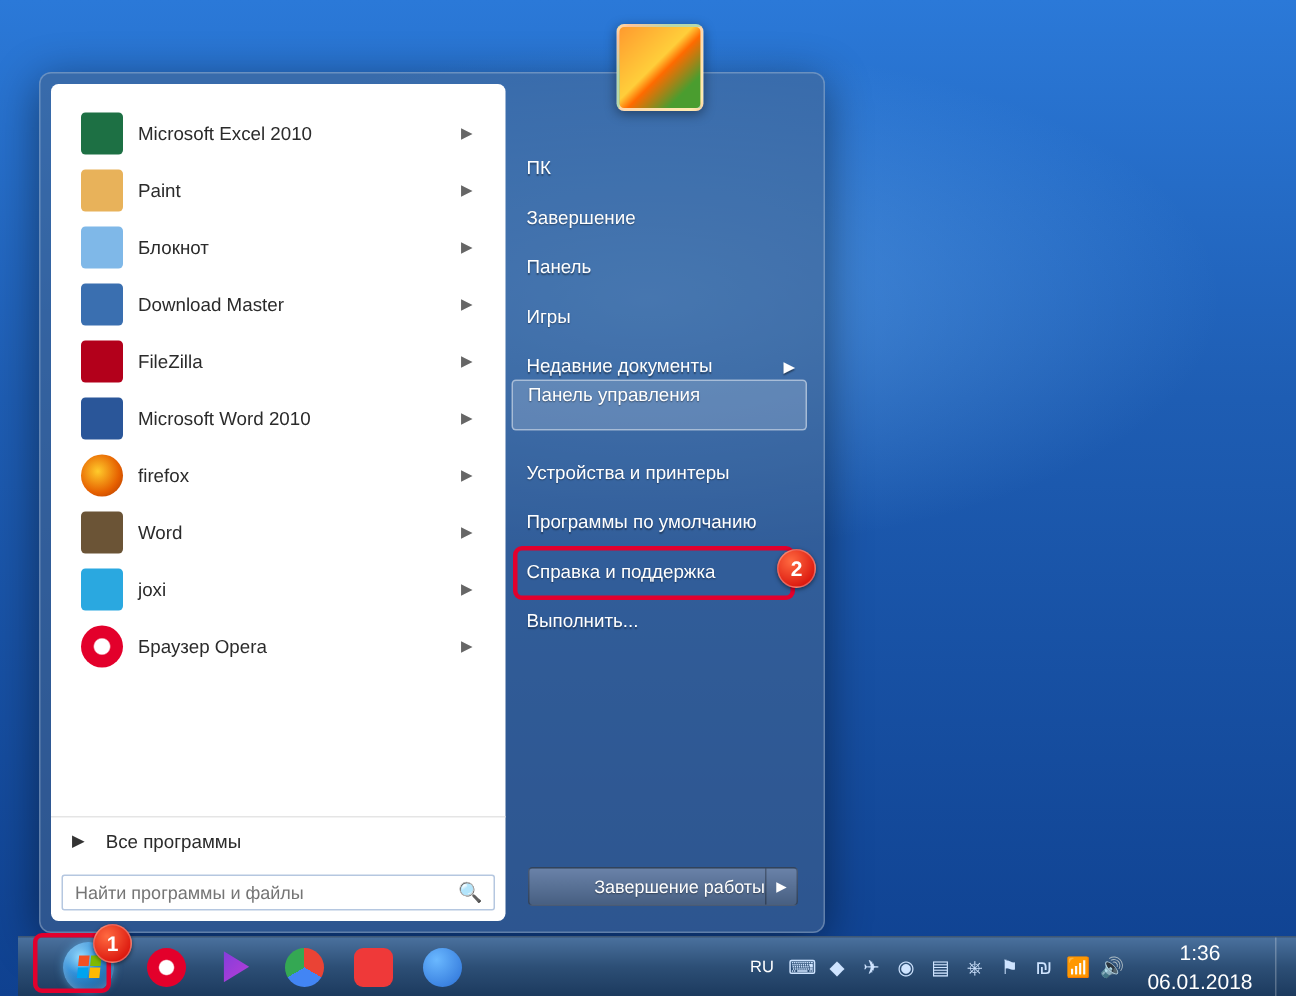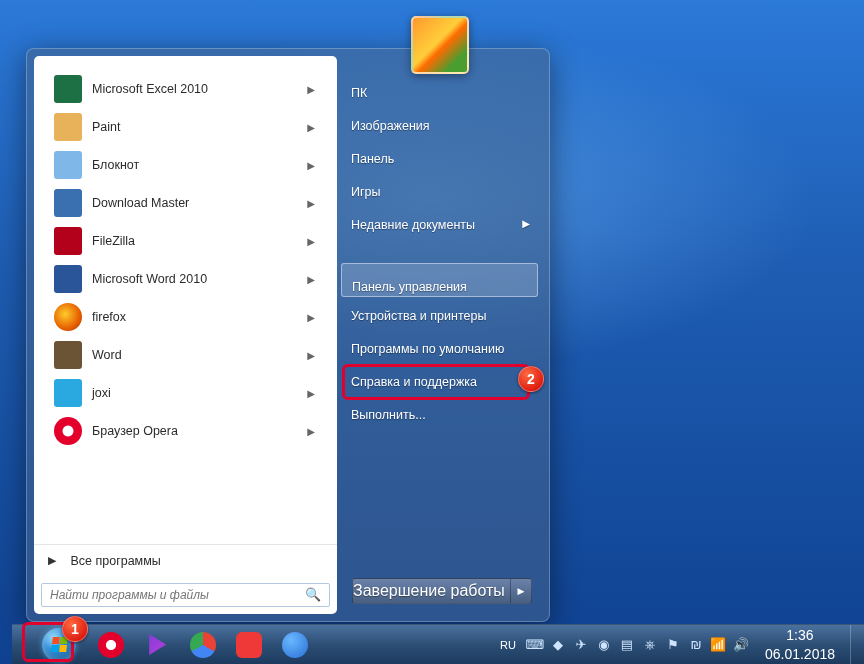--- a/index.html
+++ b/index.html
@@ -9,30 +9,30 @@
 .left-pane{width:303px;background:#fff;border-radius:5px;display:flex;flex-direction:column;position:relative}
 .program-list{flex:1;padding:14px;overflow:hidden}
 .program-item{height:38px;display:flex;align-items:center;padding:0 6px;cursor:pointer;position:relative}
 .program-item .icon{width:28px;height:28px;margin-right:10px;flex-shrink:0;display:flex;align-items:center;justify-content:center;border-radius:3px}
 .program-item .label{font-size:12.5px;color:#2b2b2b}
 .program-item .arrow{position:absolute;right:8px;color:#666;font-size:10px}
 .all-programs{height:32px;border-top:1px solid #e5e5e5;display:flex;align-items:center;padding-left:14px;cursor:pointer}
 .all-programs .tri{color:#333;margin-right:14px;font-size:11px}
 .all-programs .label{font-size:12.5px;color:#2b2b2b}
 .search-wrap{padding:7px}
-.search-input{width:100%;height:24px;border:1px solid #b5c7e0;border-radius:2px;padding:0 26px 0 8px;font-size:12px;font-style:italic;color:#888;background:#fff}
+.search-input{width:100%;height:24px;border:1px solid #b5c7e0;border-radius:2px;padding:0 26px 0 8px;font-size:12px;color:#888;background:#fff}
 .search-icon{position:absolute;right:15px;bottom:12px;color:#5b7fb5;font-size:13px}
 .right-pane{flex:1;padding:8px 0 44px;display:flex;flex-direction:column;position:relative}
 .user-pic{position:absolute;top:-40px;left:50%;transform:translateX(-50%);width:58px;height:58px;border:2px solid rgba(255,255,255,.6);border-radius:5px;background:linear-gradient(135deg,#ff9a2e 0%,#ffce3a 45%,#ff6a00 55%,#4a9d2f 80%);box-shadow:0 2px 8px rgba(0,0,0,.4)}
 .right-list{margin-top:22px;flex:1}
-.right-item{height:33px;display:flex;align-items:flex-start;padding:0 14px;color:#fff;font-size:12.5px;cursor:pointer;position:relative;text-shadow:0 1px 1px rgba(0,0,0,.4)}
+.right-item{height:33px;display:flex;align-items:flex-end;padding:0 14px;color:#fff;font-size:12.5px;cursor:pointer;position:relative;text-shadow:0 1px 1px rgba(0,0,0,.4)}
 .right-item .arrow{position:absolute;right:12px;font-size:10px;color:#fff}
-.right-item.highlighted{background:rgba(255,255,255,.18);border:1px solid rgba(255,255,255,.45);border-radius:3px;margin:12px 4px;padding:16px 10px;height:33px}
+.right-item.highlighted{background:rgba(255,255,255,.18);border:1px solid rgba(255,255,255,.45);border-radius:3px;margin:2px 4px;padding:16px 10px;height:33px}
 .shutdown{position:absolute;right:10px;bottom:10px;width:180px;height:26px;display:flex}
-.shutdown-btn{flex:1;background:linear-gradient(#6a82a8,#475f82);border:1px solid rgba(0,0,0,.3);border-right:none;border-radius:3px 0 0 3px;color:#fff;font-size:16px;display:flex;align-items:center;justify-content:flex-start;cursor:pointer;text-shadow:0 1px 1px rgba(0,0,0,.4)}
+.shutdown-btn{flex:1;background:linear-gradient(#6a82a8,#475f82);border:1px solid rgba(0,0,0,.3);border-right:none;border-radius:3px 0 0 3px;color:#fff;font-size:12px;display:flex;align-items:center;justify-content:flex-end;cursor:pointer;text-shadow:0 1px 1px rgba(0,0,0,.4)}
 .shutdown-arrow{width:22px;background:linear-gradient(#6a82a8,#475f82);border:1px solid rgba(0,0,0,.3);border-radius:0 3px 3px 0;color:#fff;display:flex;align-items:center;justify-content:center;font-size:9px;cursor:pointer}
 .taskbar{position:absolute;left:12px;right:0;bottom:0;height:40px;background:linear-gradient(#4a719e,#2d4f76 50%,#1c3a5e);display:flex;align-items:center;border-top:1px solid rgba(255,255,255,.15)}
 .start-orb{width:42px;height:34px;margin-left:26px;display:flex;align-items:center;justify-content:center;cursor:pointer}
 .orb-circle{width:34px;height:34px;border-radius:50%;background:radial-gradient(circle at 35% 30%,#9adfff 0%,#2f8fd9 35%,#0a3e72 100%);box-shadow:0 0 6px rgba(100,200,255,.5),inset 0 0 8px rgba(255,255,255,.4);display:flex;align-items:center;justify-content:center}
 .win-flag{display:grid;grid-template-columns:7px 7px;grid-template-rows:7px 7px;gap:1px;transform:skewX(-6deg)}
 .win-flag span:nth-child(1){background:#f25022}
 .win-flag span:nth-child(2){background:#7fba00}
 .win-flag span:nth-child(3){background:#00a4ef}
 .win-flag span:nth-child(4){background:#ffb900}
 .tb-icons{display:flex;align-items:center;margin-left:10px;gap:4px}
@@ -119,21 +119,21 @@
       <span class="search-icon">🔍</span>
     </div>
   </div>
   <div class="right-pane">
     <div class="user-pic"></div>
     <div class="right-list" id="right-list">
         <div class="right-item">
           <span>ПК</span>
         </div>
         <div class="right-item">
-          <span>Изображения</span>
+          <span>Завершение</span>
         </div>
         <div class="right-item">
           <span>Панель</span>
         </div>
         <div class="right-item">
           <span>Игры</span>
         </div>
         <div class="right-item">
           <span>Недавние документы</span>
           <span class="arrow">▶</span>

